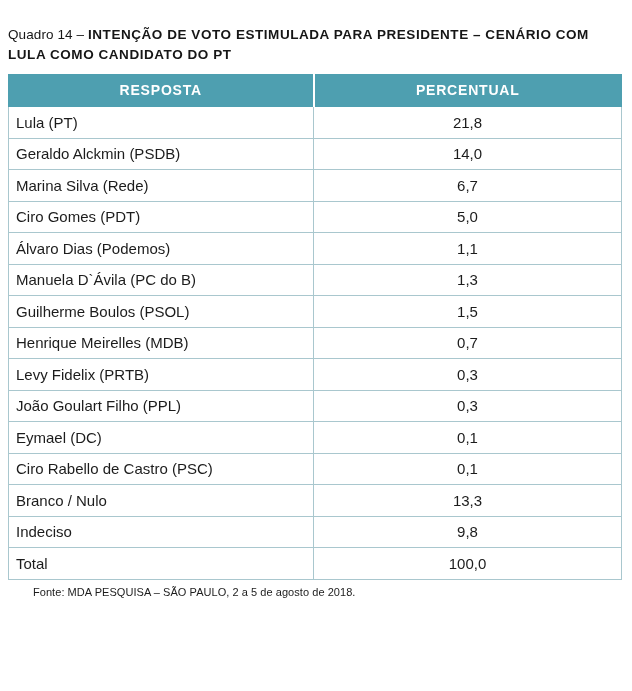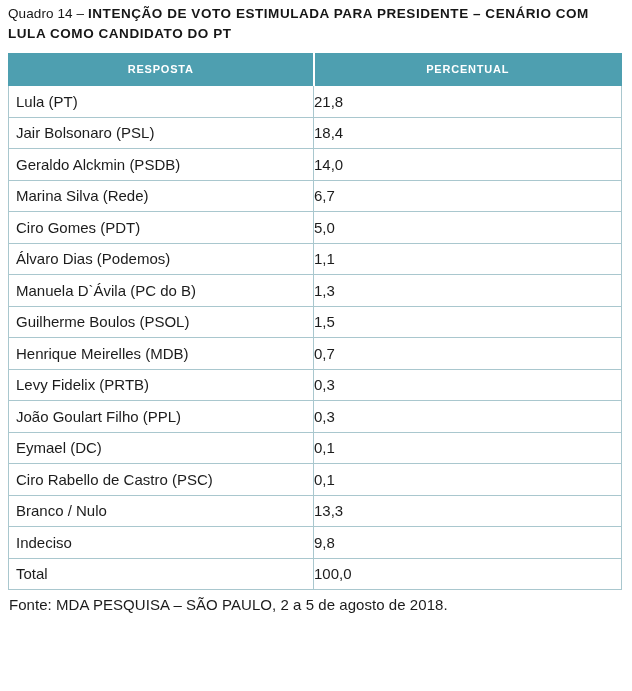--- a/index.html
+++ b/index.html
@@ -12,21 +12,21 @@
     height: 691px;
     font-family: "Liberation Sans", sans-serif;
     color: #1a1a1a;
     overflow: hidden;
   }
   .page {
     position: relative;
     width: 632px;
     height: 691px;
     box-sizing: border-box;
-    padding: 4px 10px 0 8px;
+    padding: 25px 10px 0 8px;
   }
   .caption {
     font-size: 13.5px;
     line-height: 20px;
     letter-spacing: 0.1px;
     margin: 0 0 9px 0;
     color: #161616;
   }
   .caption .lead {
     font-weight: normal;
@@ -38,21 +38,21 @@
   table.votes {
     border-collapse: collapse;
     width: 613px;
     table-layout: fixed;
   }
   table.votes col.c1 { width: 305px; }
   table.votes col.c2 { width: 308px; }
   table.votes thead th {
     background: #4e9fb0;
     color: #ffffff;
-    font-size: 11px;
+    font-size: 14px;
     font-weight: bold;
     letter-spacing: 0.8px;
     text-align: center;
     height: 26px;
     padding: 2px 0 3px 0;
     border: 1px solid #4e9fb0;
   }
   table.votes thead th.h1 {
     border-right: 2px solid #ffffff;
   }
@@ -66,28 +66,29 @@
     color: #1c1c1c;
   }
   table.votes tbody tr:first-child td {
     border-top: 1px solid #a9c7ce;
   }
   table.votes tbody td.label {
     padding-left: 7px;
     text-align: left;
   }
   table.votes tbody td.value {
-    text-align: left;
+    text-align: center;
   }
   .source {
-    font-size: 15px;
+    font-size: 11px;
     color: #1c1c1c;
     margin-top: 6px;
     padding-left: 1px;
     letter-spacing: 0.05px;
+    margin-left: 24px;
   }
 </style>
 </head>
 <body>
 
 <div class="page">
 
   <p class="caption">
     <span class="lead">Quadro 14 – </span><span class="bold">INTENÇÃO DE VOTO ESTIMULADA PARA PRESIDENTE – CENÁRIO COM LULA COMO CANDIDATO DO PT</span>
   </p>
@@ -100,24 +101,20 @@
     <thead>
       <tr>
         <th class="h1">RESPOSTA</th>
         <th class="h2">PERCENTUAL</th>
       </tr>
     </thead>
     <tbody>
       <tr>
         <td class="label">Lula (PT)</td>
         <td class="value">21,8</td>
-      </tr>
-      <tr>
-        <td class="label">Jair Bolsonaro (PSL)</td>
-        <td class="value">18,4</td>
       </tr>
       <tr>
         <td class="label">Geraldo Alckmin (PSDB)</td>
         <td class="value">14,0</td>
       </tr>
       <tr>
         <td class="label">Marina Silva (Rede)</td>
         <td class="value">6,7</td>
       </tr>
       <tr>

